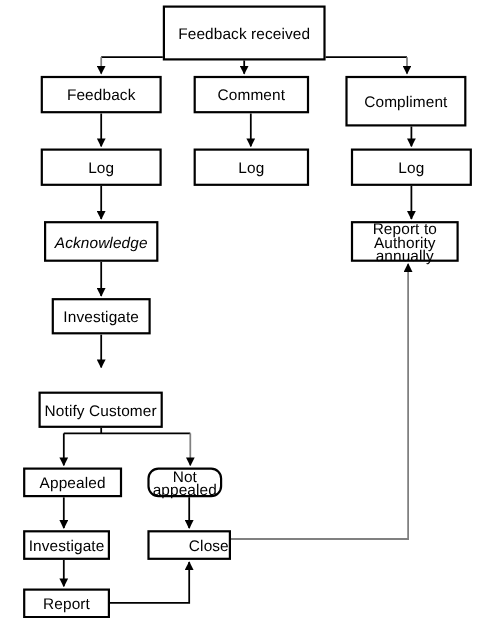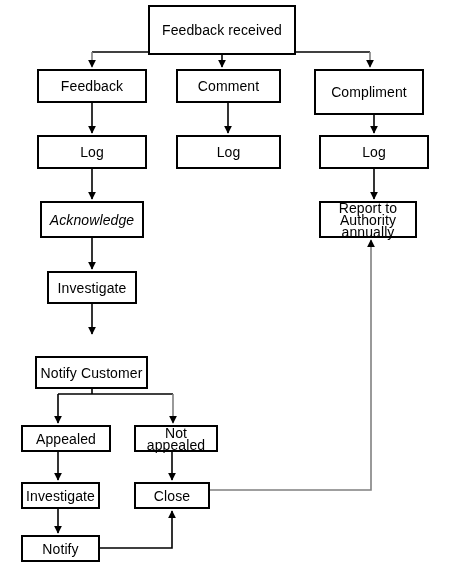--- a/index.html
+++ b/index.html
@@ -141,29 +141,29 @@
   </div>
 
   <div class="node" style="left:35px; top:336px; width:113px; height:33px;margin-top:20px;">
     <span class="node-label">Notify Customer</span>
   </div>
 
   <div class="node" style="left:21px; top:425px; width:90px; height:27px;">
     <span class="node-label">Appealed</span>
   </div>
 
-  <div class="node" style="left:134px; top:425px; width:84px; height:27px;">
+  <div class="node" style="left:134px; top:425px; width:68px; height:27px;border-radius:10px;">
     <span class="node-label">Not appealed</span>
   </div>
 
   <div class="node" style="left:21px; top:482px; width:79px; height:27px;">
     <span class="node-label">Investigate</span>
   </div>
 
-  <div class="node" style="left:134px; top:482px; width:76px; height:27px;">
+  <div class="node" style="left:134px; top:482px; width:76px; height:27px;justify-content:flex-end;">
     <span class="node-label">Close</span>
   </div>
 
   <div class="node" style="left:21px; top:535px; width:79px; height:27px;">
-    <span class="node-label">Notify</span>
+    <span class="node-label">Report</span>
   </div>
 
 </div>
 
 </body></html>

